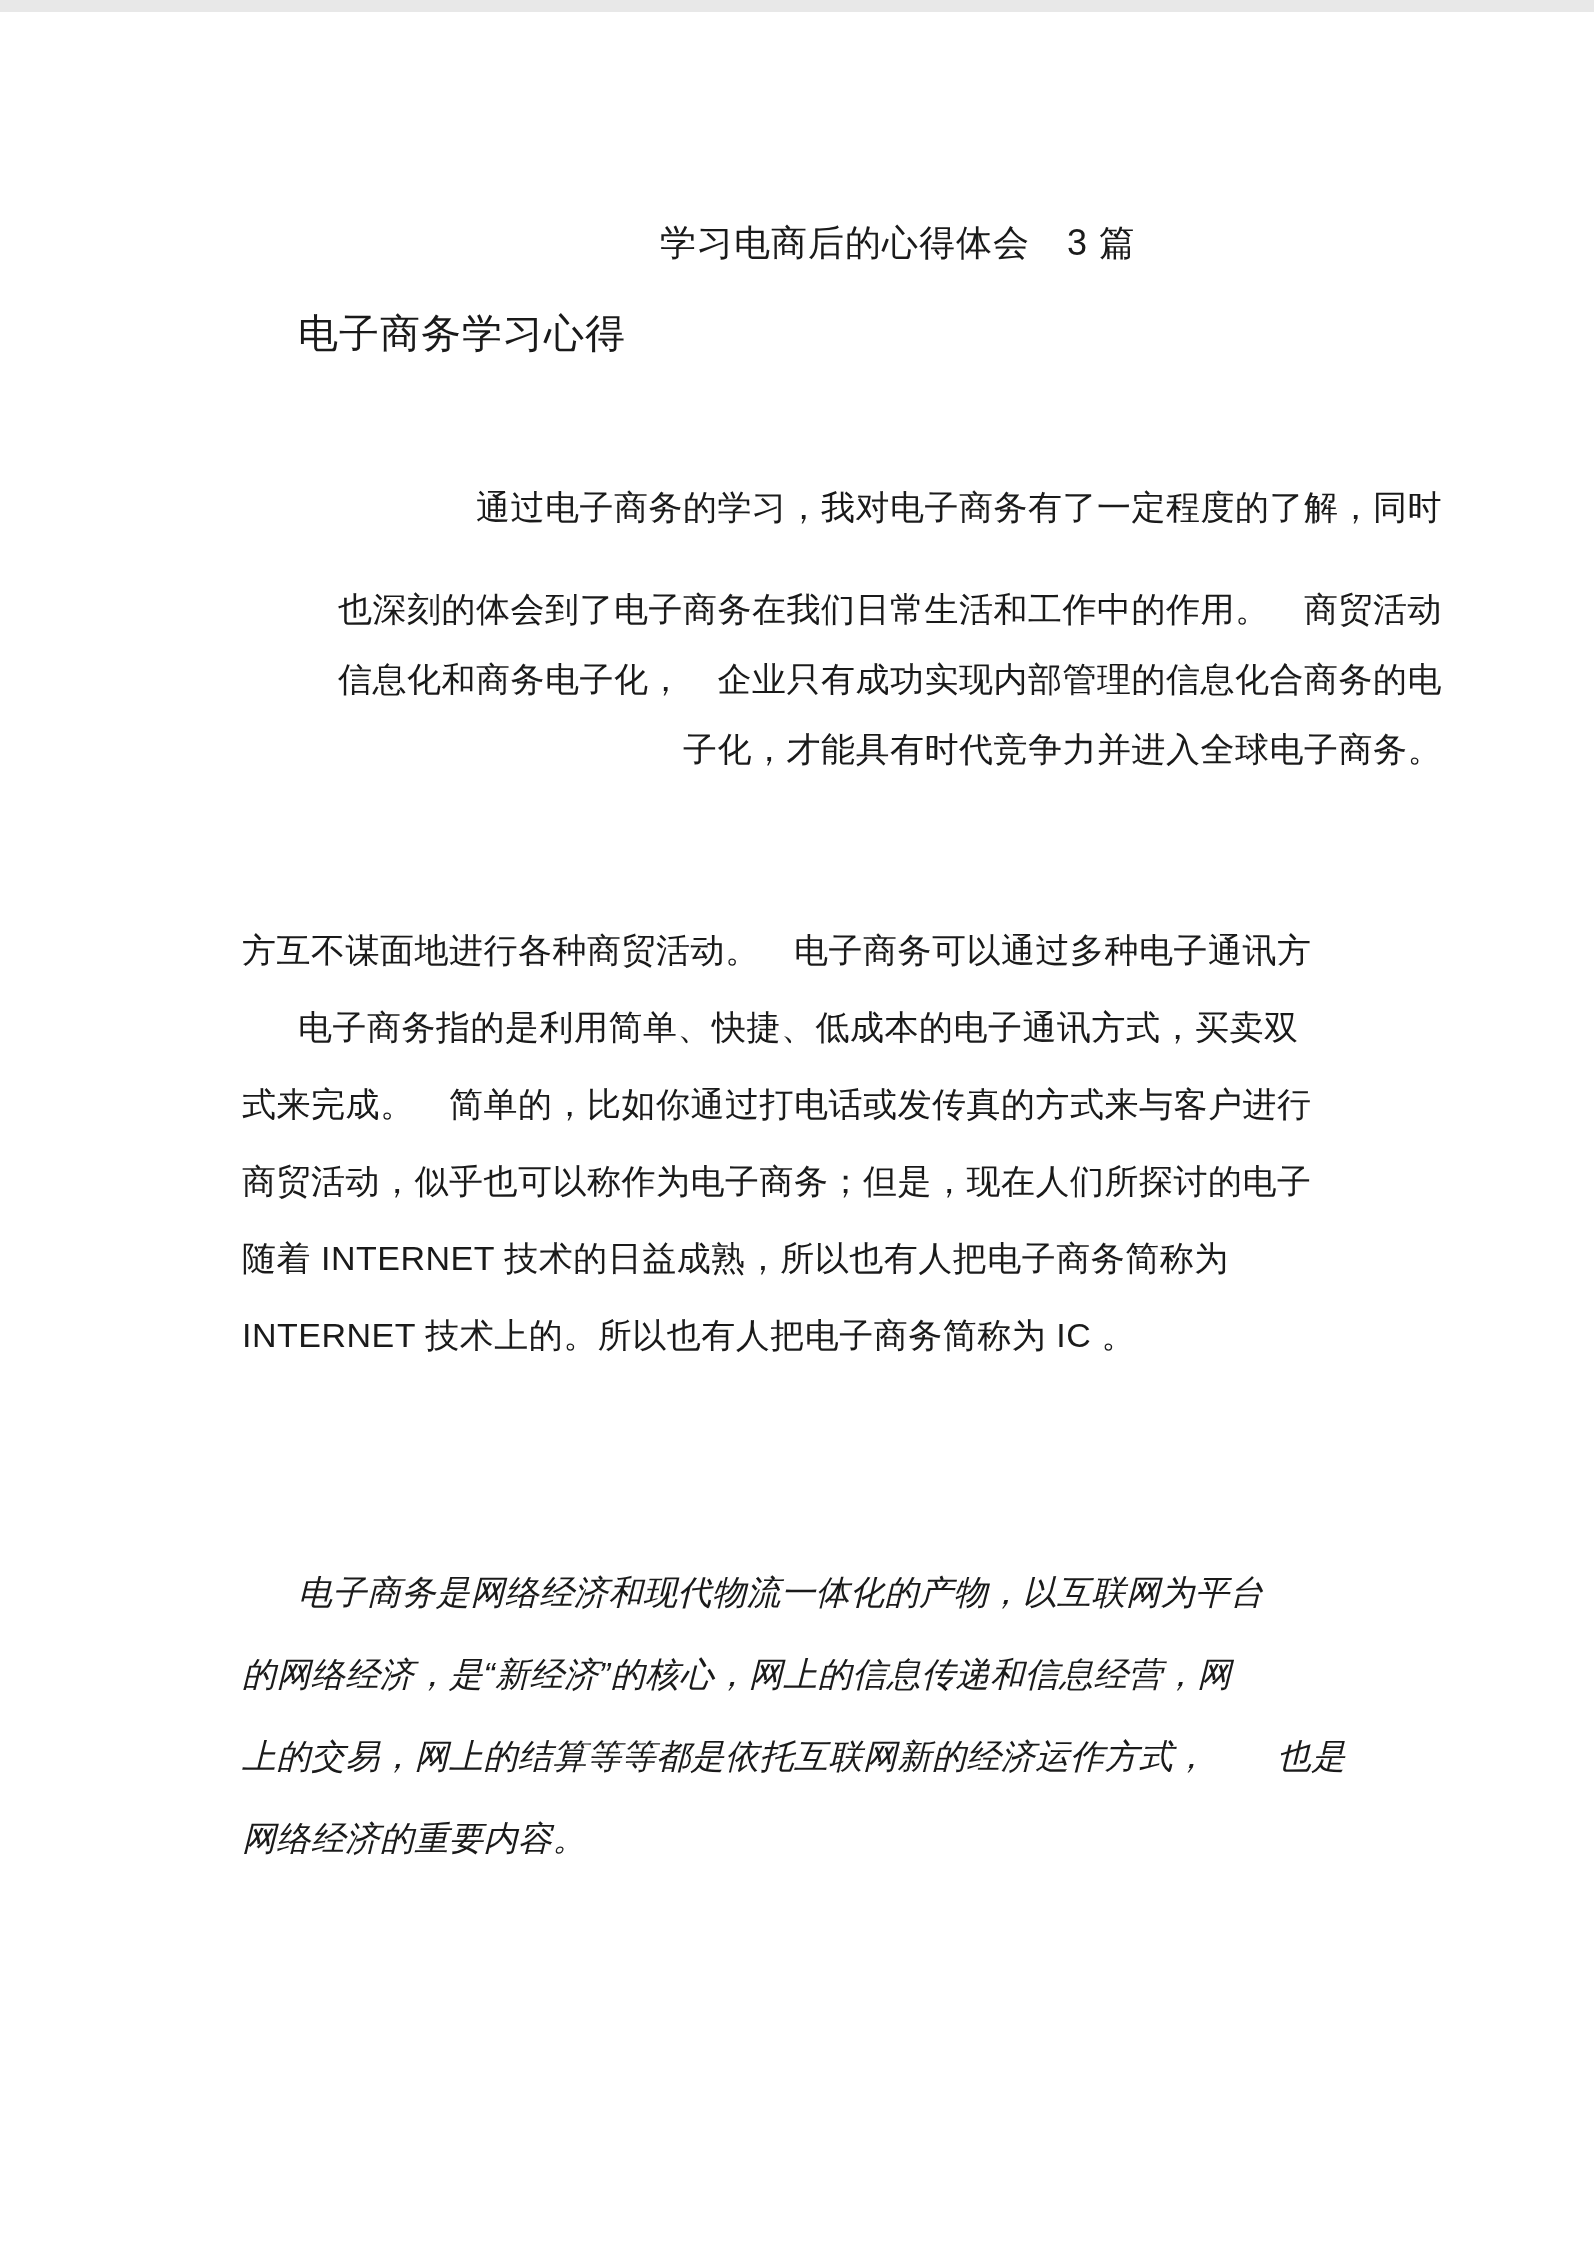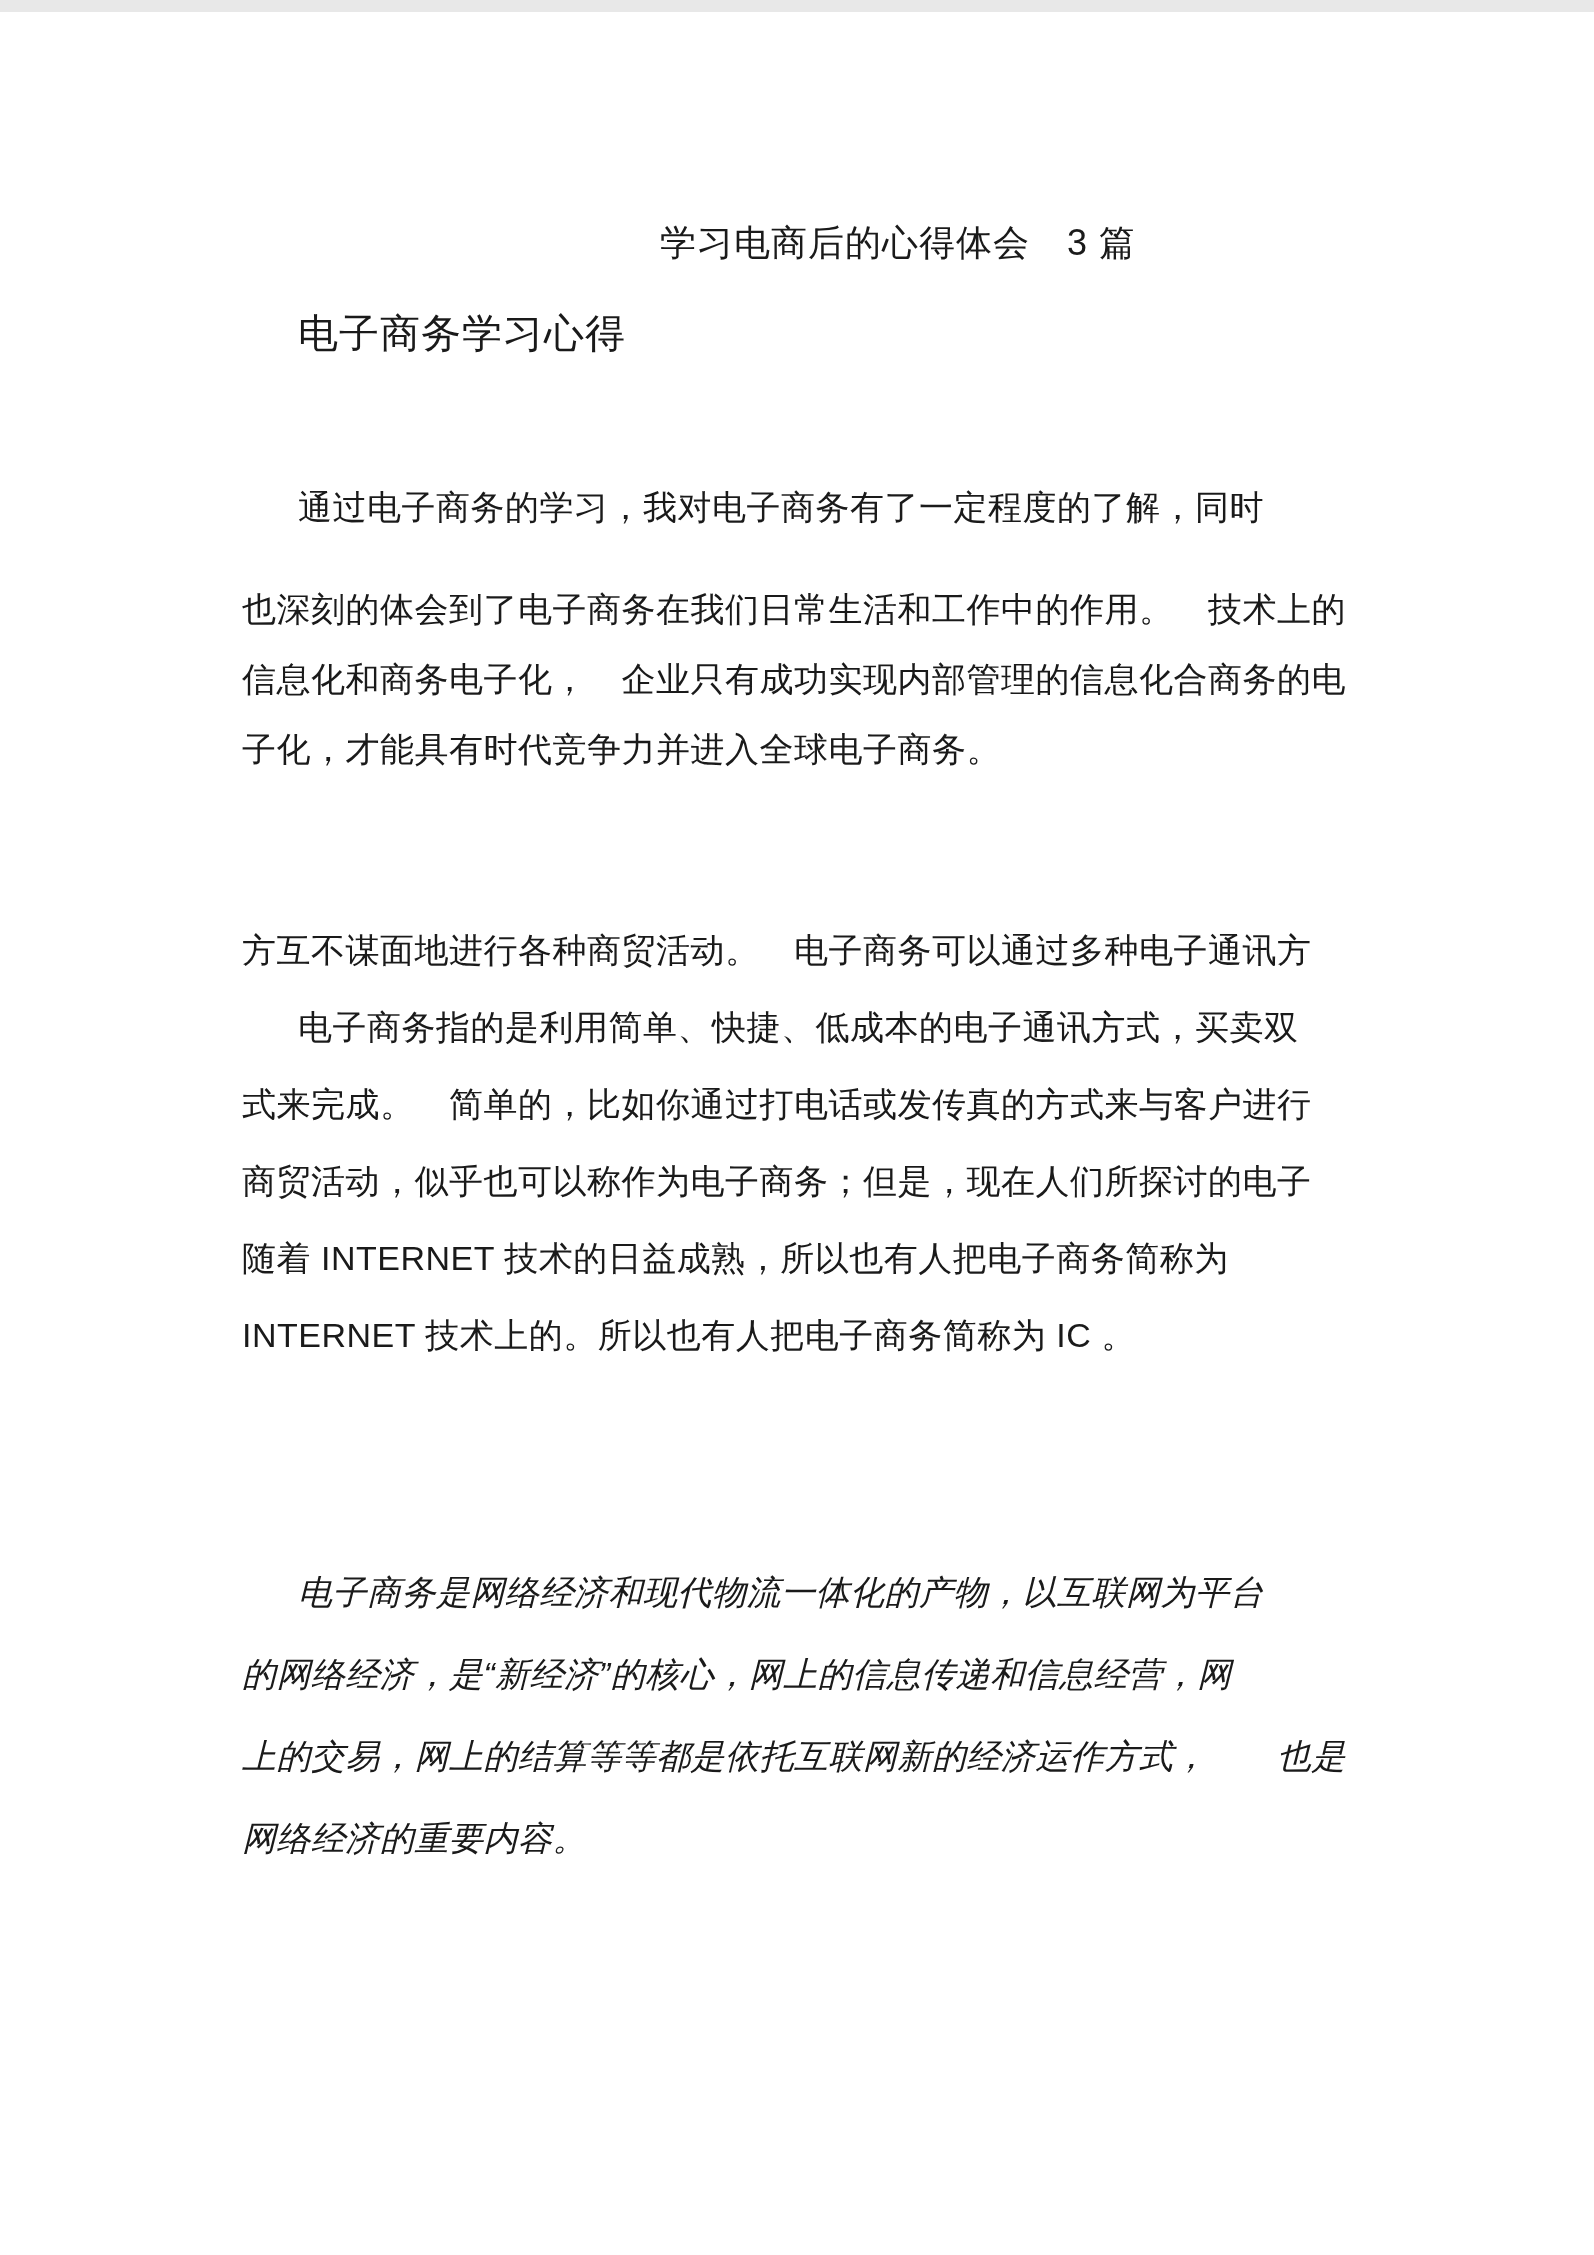--- a/index.html
+++ b/index.html
@@ -38,41 +38,41 @@
   .para {
     position: absolute;
     left: 242px;
     width: 1200px;
     font-size: 34px;
     letter-spacing: 0.5px;
   }
   .para .line {
     white-space: pre;
   }
-  .para-1 { top: 460px; }
+  .para-1 { top: 460px; text-align: right; }
   .para-1 .line { height: 70px; line-height: 70px; }
   .para-1 .line.first { margin-bottom: 32px; }
   .para-2 { top: 900px; }
   .para-2 .line { height: 77px; line-height: 77px; }
   .para-3 { top: 1539px; font-style: italic; }
   .para-3 .line { height: 82px; line-height: 82px; }
   .indent { padding-left: 56px; }
 </style>
 </head>
 <body>
 
 <div class="page">
 
   <div class="doc-title">学习电商后的心得体会　3 篇</div>
 
   <div class="doc-subtitle">电子商务学习心得</div>
 
   <div class="para para-1">
     <div class="line first indent">通过电子商务的学习，我对电子商务有了一定程度的了解，同时</div>
-    <div class="line">也深刻的体会到了电子商务在我们日常生活和工作中的作用。　技术上的</div>
+    <div class="line">也深刻的体会到了电子商务在我们日常生活和工作中的作用。　商贸活动</div>
     <div class="line">信息化和商务电子化，　企业只有成功实现内部管理的信息化合商务的电</div>
     <div class="line">子化，才能具有时代竞争力并进入全球电子商务。</div>
   </div>
 
   <div class="para para-2">
     <div class="line">方互不谋面地进行各种商贸活动。　电子商务可以通过多种电子通讯方</div>
     <div class="line indent">电子商务指的是利用简单、快捷、低成本的电子通讯方式，买卖双</div>
     <div class="line">式来完成。　简单的，比如你通过打电话或发传真的方式来与客户进行</div>
     <div class="line">商贸活动，似乎也可以称作为电子商务；但是，现在人们所探讨的电子</div>
     <div class="line">随着 INTERNET 技术的日益成熟，所以也有人把电子商务简称为</div>

